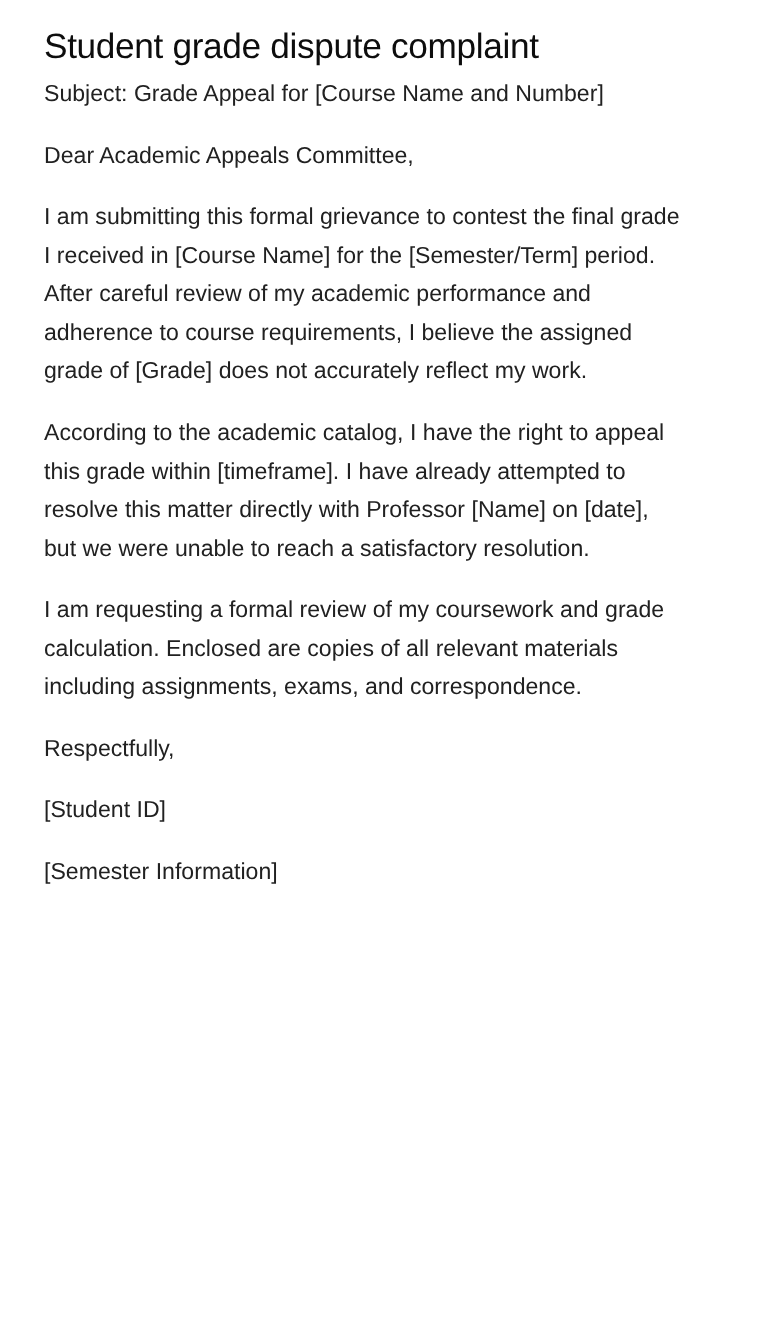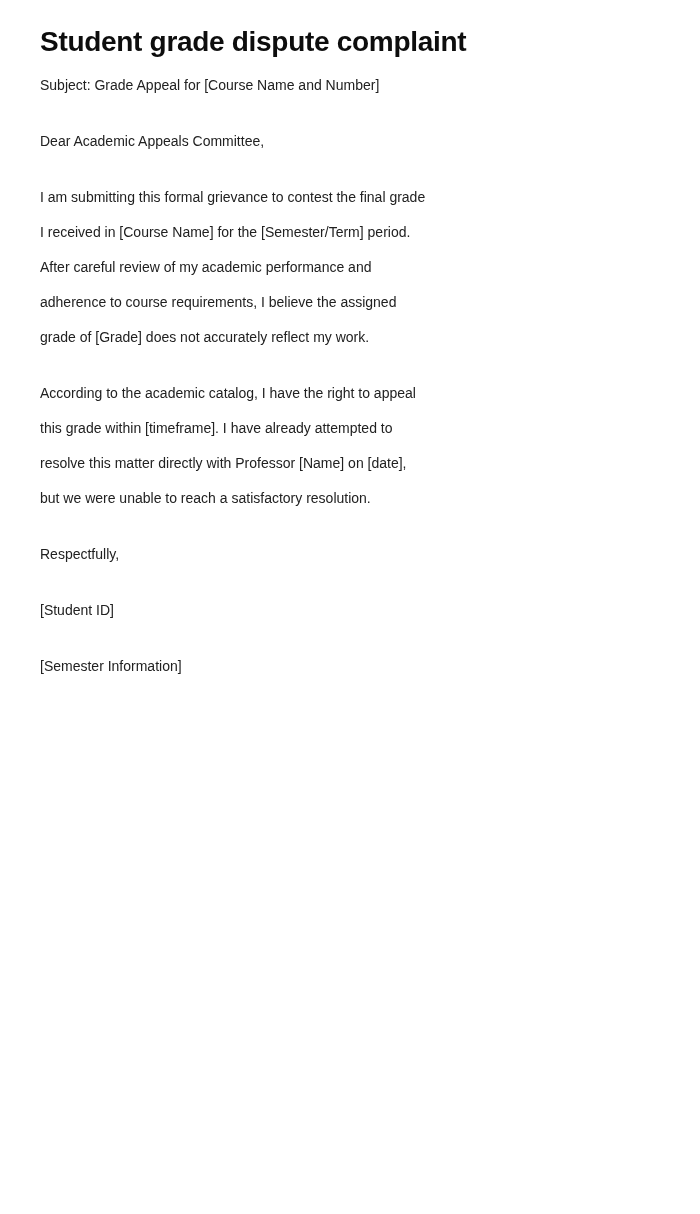--- a/index.html
+++ b/index.html
@@ -14,29 +14,29 @@
     font-family: "Liberation Sans", "DejaVu Sans", sans-serif;
     color: #212121;
   }
   .doc {
     box-sizing: border-box;
     width: 700px;
     padding: 24px 28px 0 40px;
   }
   .doc-title {
     margin: 0;
-    font-size: 28px;
+    font-size: 32px;
     line-height: 36px;
-    font-weight: 700;
+    font-weight: 400;
     letter-spacing: -0.3px;
     color: #0d0d0d;
   }
   .para {
     margin: 21px 0 0 0;
-    font-size: 14px;
+    font-size: 21px;
     line-height: 35px;
     font-weight: 400;
     color: #212121;
     white-space: pre-line; 
   }
   .para.first-after-title {
     margin-top: 8px;
   }
 </style>
 </head>
@@ -54,20 +54,23 @@
 After careful review of my academic performance and
 adherence to course requirements, I believe the assigned
 grade of [Grade] does not accurately reflect my work.</p>
 
 
   <p class="para">According to the academic catalog, I have the right to appeal
 this grade within [timeframe]. I have already attempted to
 resolve this matter directly with Professor [Name] on [date],
 but we were unable to reach a satisfactory resolution.</p>
 
+  <p class="para">I am requesting a formal review of my coursework and grade
+calculation. Enclosed are copies of all relevant materials
+including assignments, exams, and correspondence.</p>
 
 
 
   <p class="para">Respectfully,</p>
 
 
   <p class="para">[Student ID]</p>
 
   <p class="para">[Semester Information]</p>
 </main>

